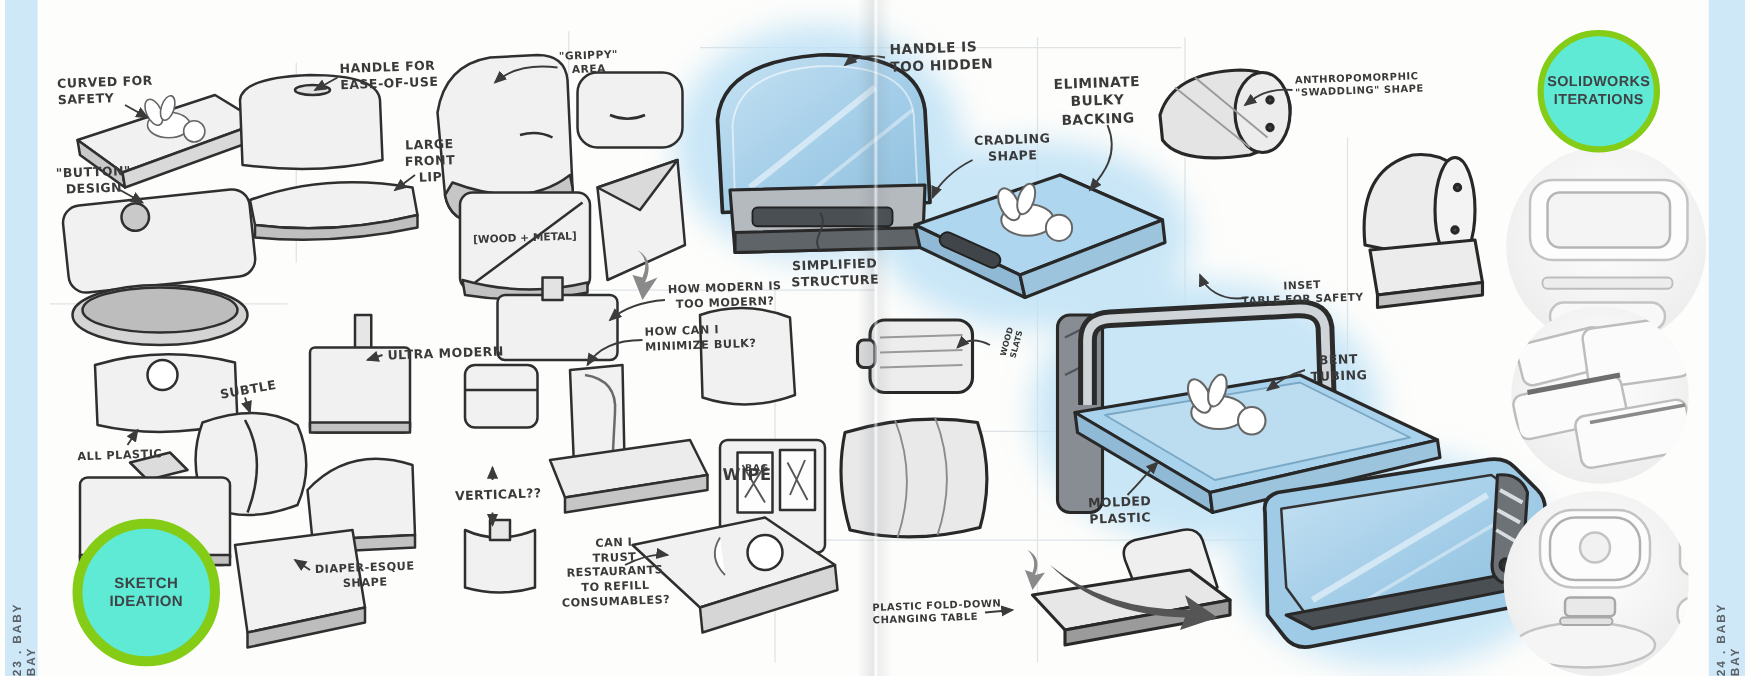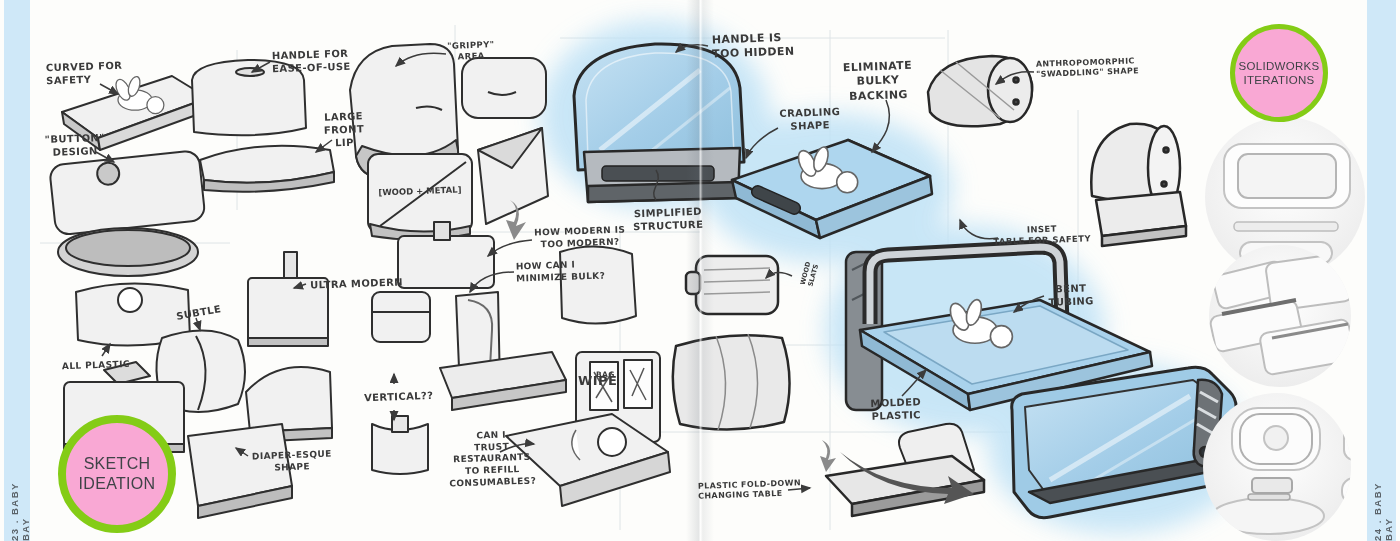--- a/index.html
+++ b/index.html
@@ -7,25 +7,25 @@
        background:#ffffff;font-family:"Liberation Sans",sans-serif;}
   .page{position:absolute;inset:0;background:#fdfdfb;}
   .strip{position:absolute;top:0;bottom:0;background:#cfe8f8;}
   .strip.left{left:4px;width:26px;}
   .strip.right{left:1367px;width:29px;}
   .spine{position:absolute;writing-mode:vertical-rl;transform:rotate(180deg);
          font-size:9.5px;font-weight:bold;letter-spacing:1.5px;color:#5a6268;
          font-family:"Liberation Sans",sans-serif;}
   .spine.l{left:9px;top:458px;}
   .spine.r{left:1372px;top:458px;}
-  .badge{position:absolute;border-radius:50%;background:#f9a8d4;
+  .badge{position:absolute;border-radius:50%;background:#5eead4;
          border:8px solid #84cc16;display:flex;align-items:center;justify-content:center;
-         text-align:center;font-weight:normal;color:#3f4347;white-space:pre-line;
+         text-align:center;font-weight:bold;color:#3f4347;white-space:pre-line;
          box-sizing:border-box;line-height:1.25;letter-spacing:.3px;}
-  .badge.sketch{left:58px;top:415px;width:118px;height:118px;font-size:16px;}
+  .badge.sketch{left:58px;top:415px;width:118px;height:118px;font-size:12px;}
   .badge.solid{left:1230px;top:24px;width:98px;height:98px;border-width:5px;font-size:11.5px;}
   .ann{position:absolute;font-family:"DejaVu Sans",sans-serif;font-weight:bold;
        color:#3a3a3a;font-size:10px;letter-spacing:.4px;line-height:1.3;
        white-space:pre-line;transform:rotate(-2deg);text-align:center;}
   .ann.la{text-align:left;}
   svg{position:absolute;left:0;top:0;}
   .fold{position:absolute;top:0;bottom:0;left:686px;width:28px;
         background:linear-gradient(90deg,rgba(100,110,120,0) 0%,rgba(100,110,120,.16) 45%,
                    rgba(255,255,255,.6) 52%,rgba(100,110,120,.10) 60%,rgba(100,110,120,0) 100%);}
 </style>

